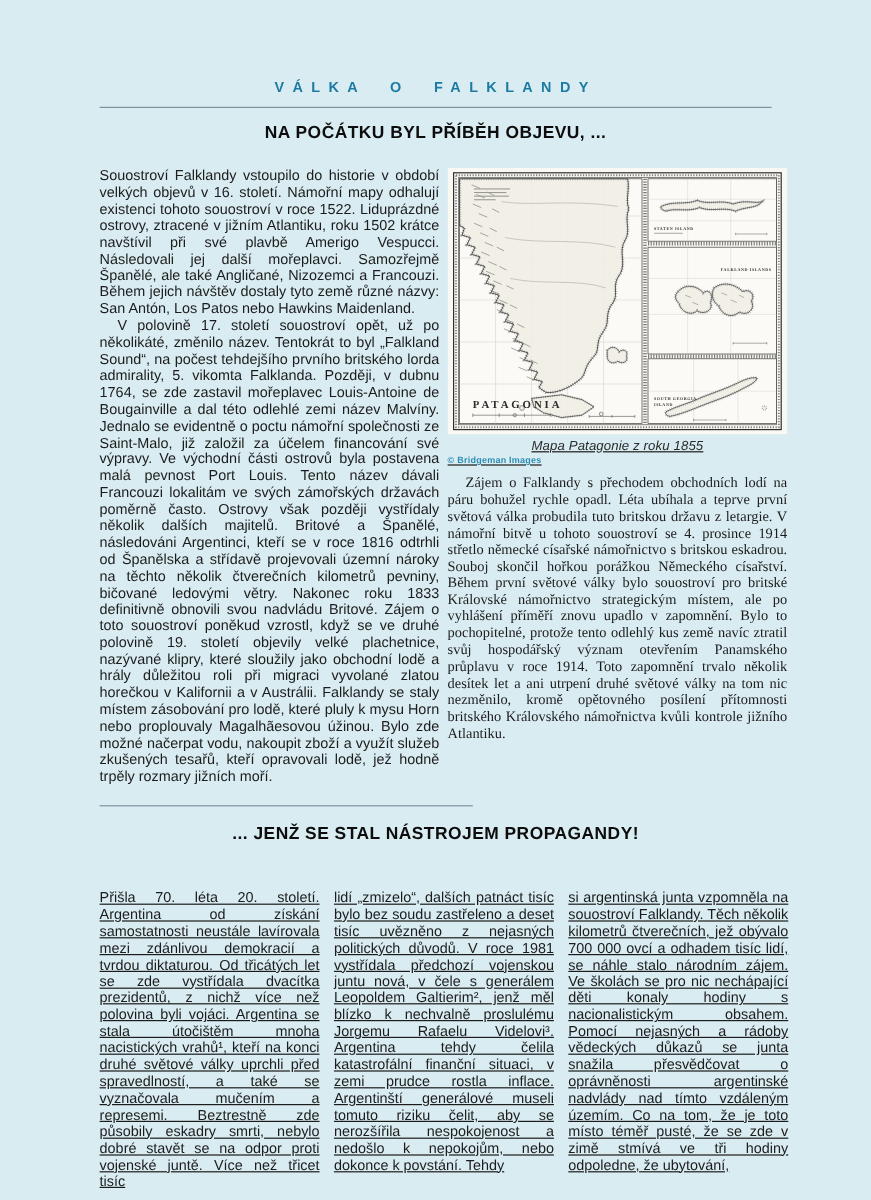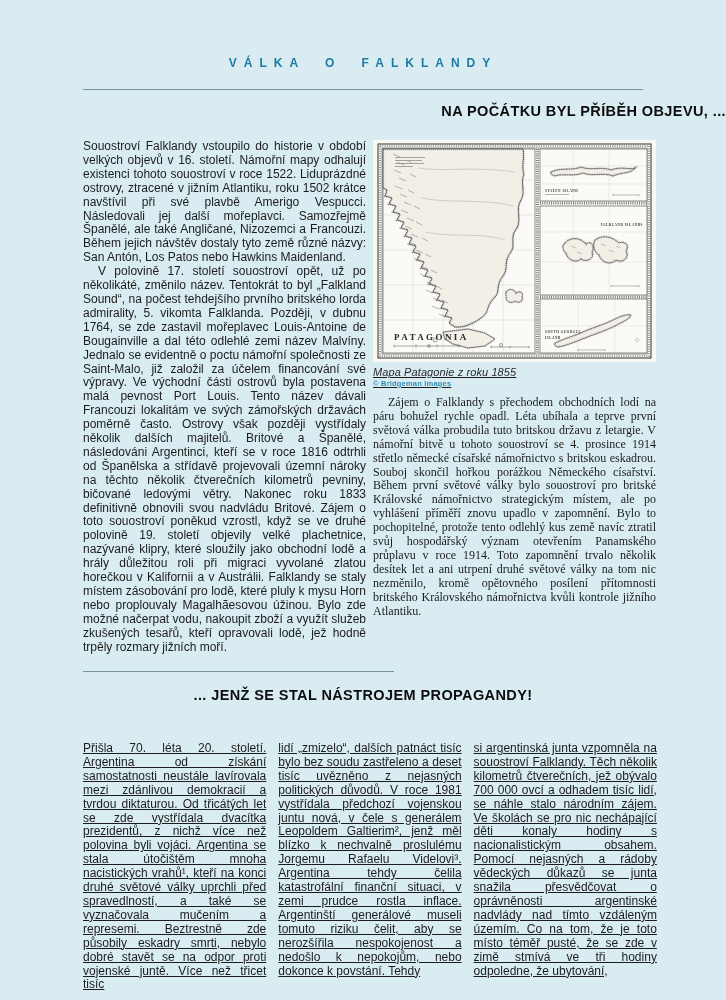--- a/index.html
+++ b/index.html
@@ -5,59 +5,59 @@
   html,body{margin:0;padding:0;}
   .page{
     position:relative;
     width:726px;height:1000px;
     background:#d9ecf2;
     font-family:"Liberation Sans","DejaVu Sans",sans-serif;
     color:#1c1c1c;
     overflow:hidden;
   }
   .series-title{
-    position:absolute;top:56px;left:0;width:726px;
+    position:absolute;top:66px;left:0;width:726px;
     text-align:center;
     font-size:12px;font-weight:bold;
     letter-spacing:7px;word-spacing:10px;
     color:#1d7ba3;
   }
   .rule{
     position:absolute;height:0;
     border-top:1px solid #7a939e;
   }
   .rule-top{top:89px;left:83px;width:560px;}
   .rule-mid{top:671px;left:83px;width:311px;}
   .section-title{
     position:absolute;left:0;width:726px;
     text-align:center;
     font-size:14.5px;font-weight:bold;letter-spacing:0.4px;
     color:#0d0d0d;
   }
-  .title-1{top:103px;text-align:right;}
+  .title-1{top:103px;}
   .title-2{top:687px;}
   .cols-top{
     position:absolute;top:140px;left:83px;width:573px;
     display:flex;gap:7px;
   }
   .col-l{width:283px;}
   .col-r{width:283px;}
   .body-text{
     font-size:12px;line-height:13.9px;
     text-align:justify;
     hyphens:auto;-webkit-hyphens:auto;
   }
   .body-text p{margin:0;}
   .body-text p.indent{text-indent:15px;}
   .map-figure{margin:0;padding:0;text-decoration:underline;}
   .map-figure svg{display:block;}
   .map-caption{
     margin-top:4px;
     font-size:11px;font-style:italic;font-weight:500;
-    color:#2a2a2a;letter-spacing:0.1px;
+    color:#2a2a2a;letter-spacing:0.1px;text-align:center;
   }
   .map-credit{
     margin-top:1px;
     font-size:7.5px;font-weight:bold;
     color:#2e8db3;letter-spacing:0.2px;
   }
   .col-r .body-text{margin-top:8px;font-family:Liberation Serif, serif;}
   .cols-bottom{
     position:absolute;top:742px;left:83px;width:574px;
     display:flex;gap:12px;

